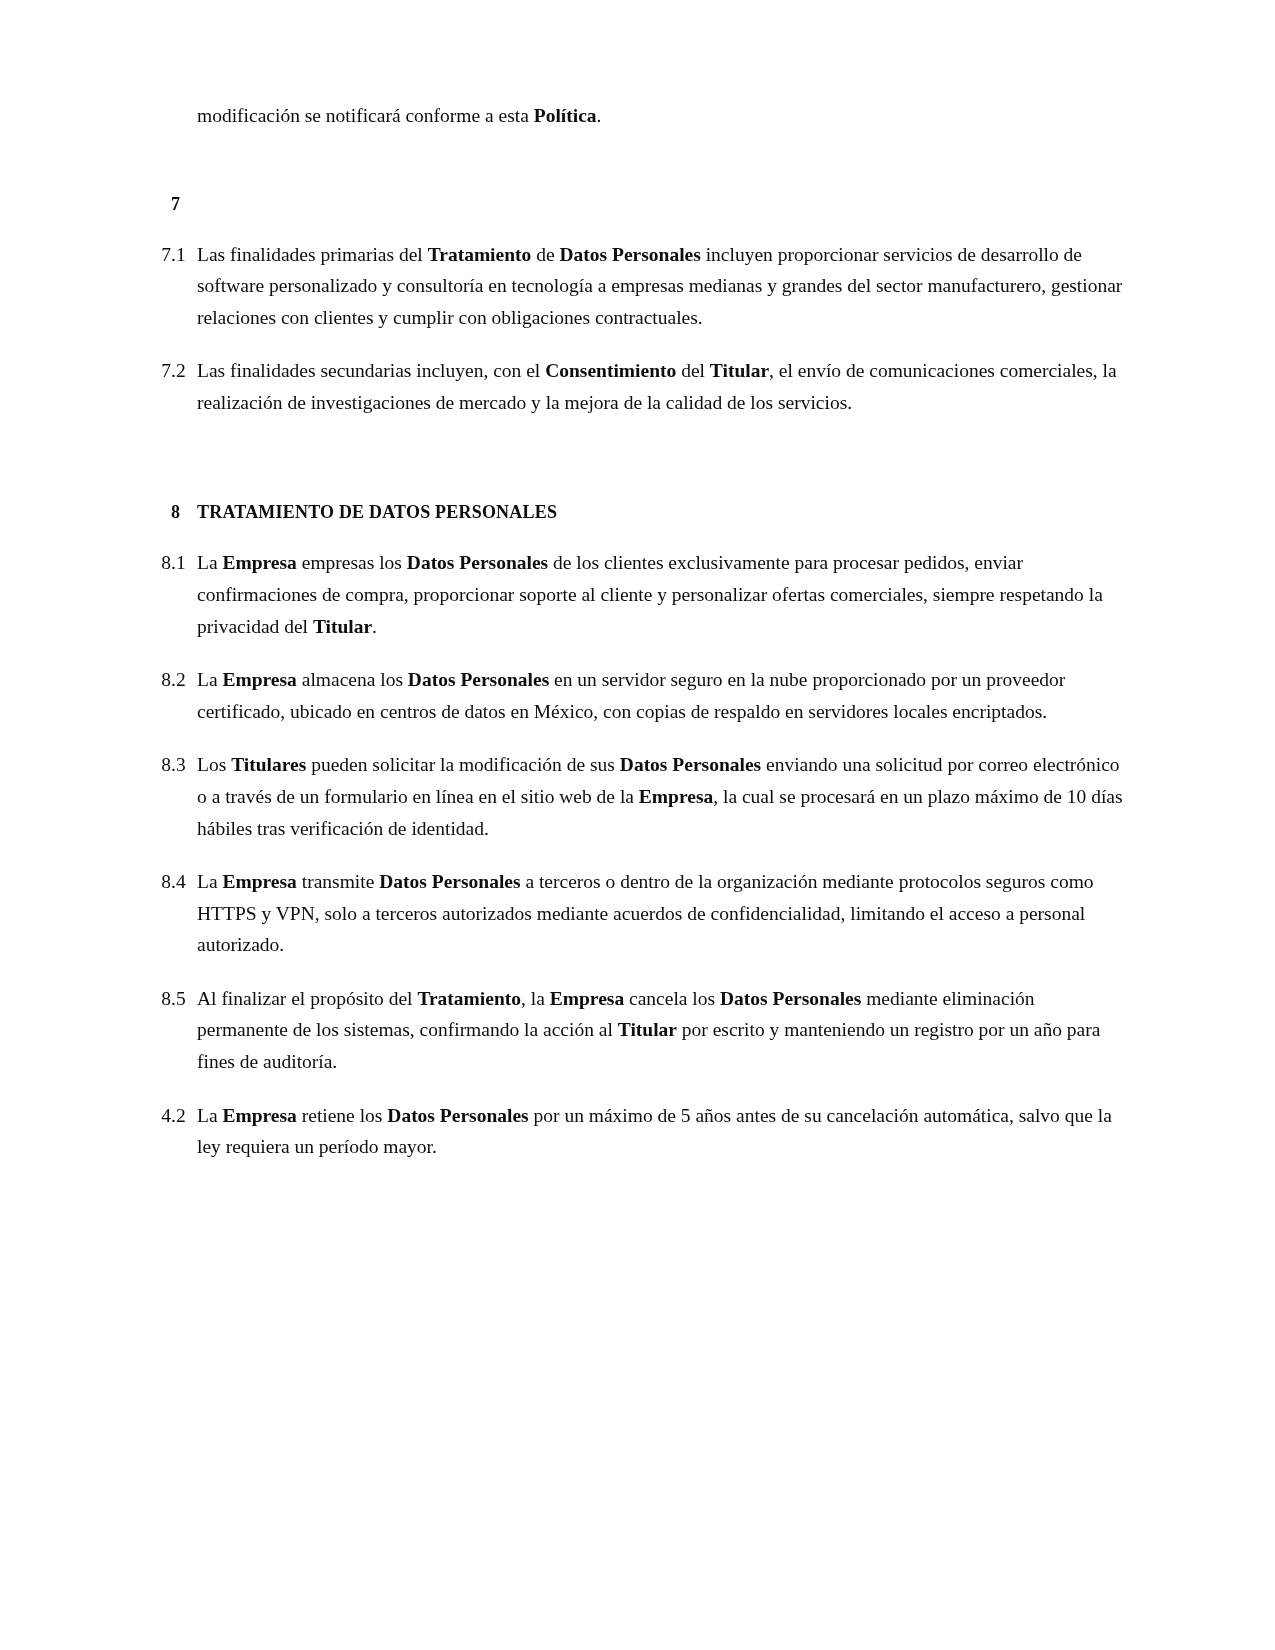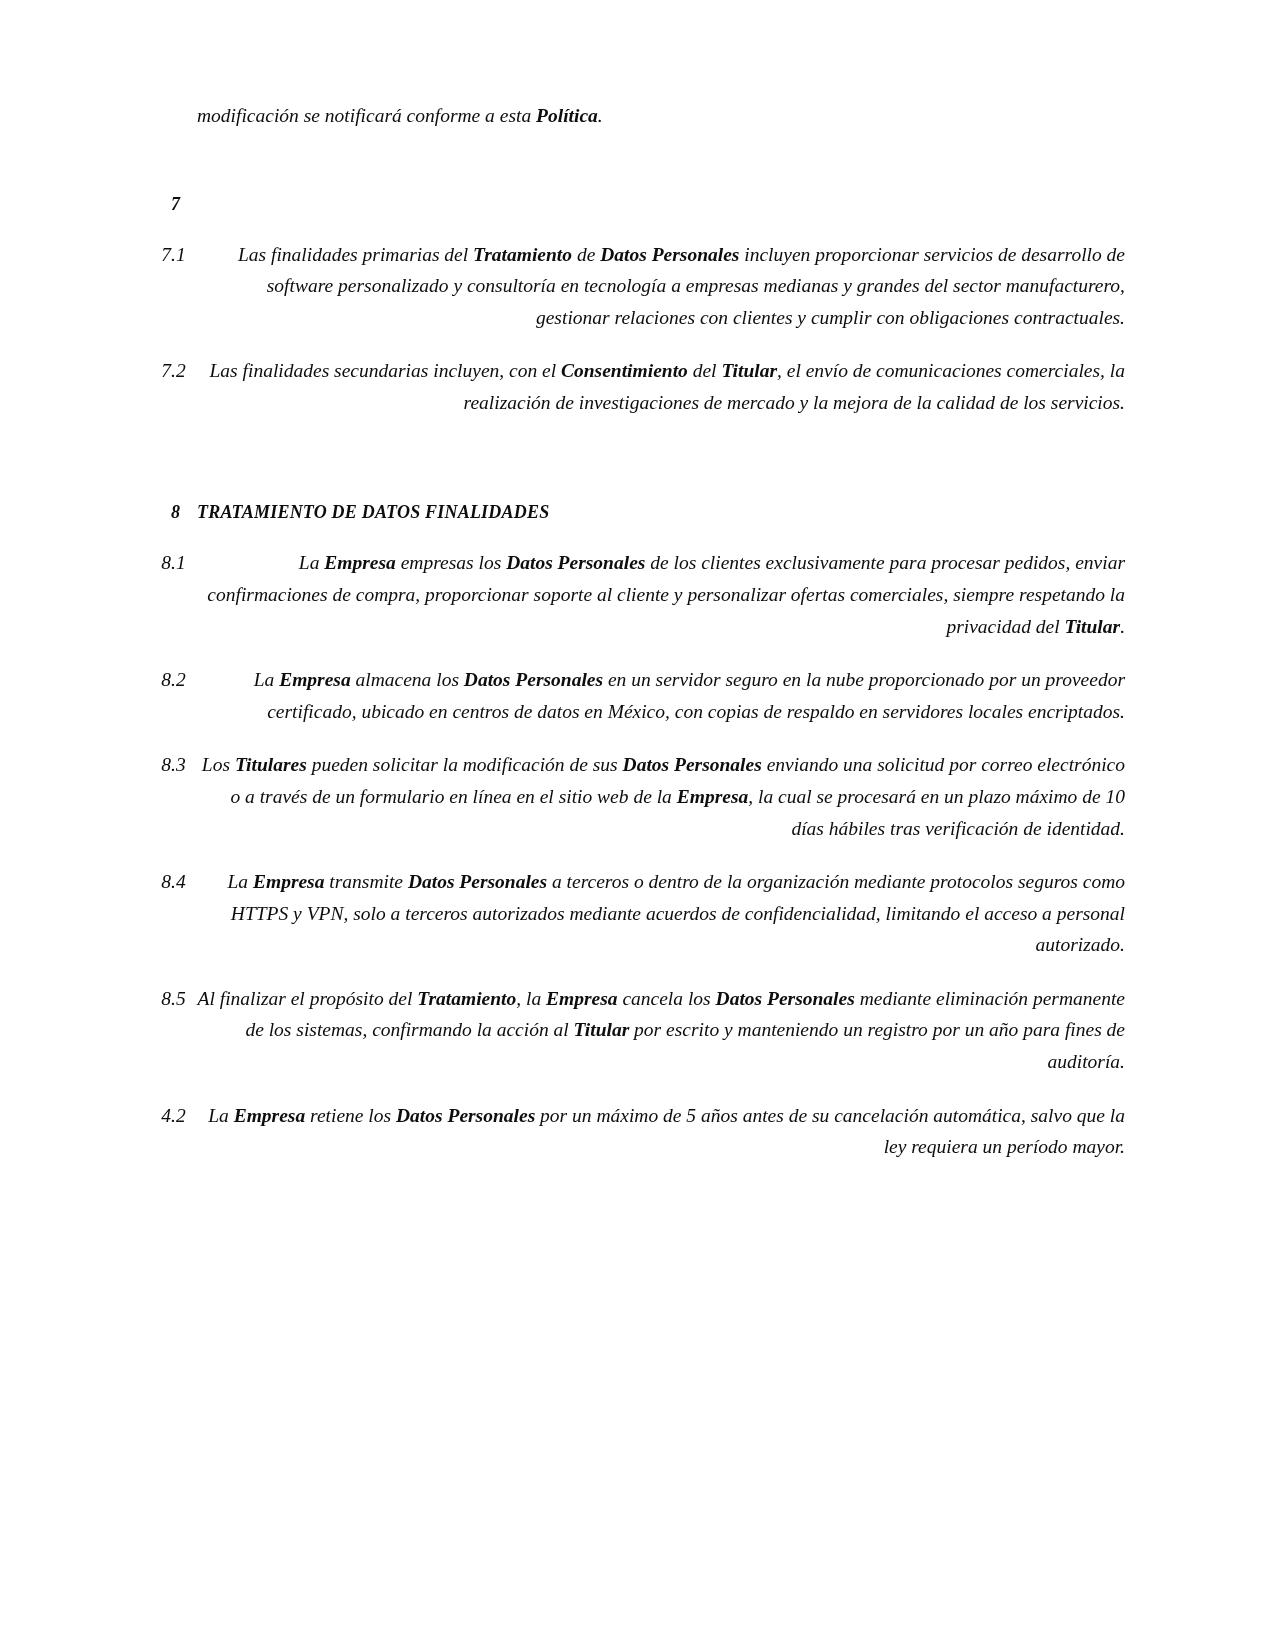--- a/index.html
+++ b/index.html
@@ -10,21 +10,20 @@
   .page {
     position: relative;
     width: 1275px;
     height: 1650px;
     background: #ffffff;
     box-sizing: border-box;
     padding: 100px 150px 60px 150px;
     font-family: "Liberation Serif", "DejaVu Serif", serif;
     color: #0d0d0d;
     overflow: hidden;
-    font-style: italic;
   }
 
   
   .continuation {
     margin: 0 0 0 47px;
     font-size: 19.5px;
     line-height: 1.62;
     text-align: left;
   }
 
@@ -61,21 +60,21 @@
     width: 47px;
     flex: 0 0 47px;
     font-size: 19.5px;
     line-height: 1.62;
     text-align: center;
   }
   .clause .clause-text {
     flex: 1 1 auto;
     font-size: 19.5px;
     line-height: 1.62;
-    text-align: right;
+    text-align: left;
     hyphens: none;
   }
   .clause-text b, .continuation b { font-weight: bold; }
 
   
   .sp-xl { height: 62px; }
   .sp-md { height: 24px; }
   .sp-sm { height: 22px; }
 </style>
 </head>
@@ -107,21 +106,21 @@
     <span class="clause-text"><span>Las finalidades secundarias incluyen, con el </span><b>Consentimiento</b><span> del </span><b>Titular</b><span>, el envío de comunicaciones comerciales, la realización de investigaciones de mercado y la mejora de la calidad de los servicios.</span></span>
   </div>
 
   <div class="sp-sm"></div>
 
 
   <div class="sp-xl"></div>
 
   <div class="section-heading">
     <span class="sec-num">8</span>
-    <span class="sec-title">TRATAMIENTO DE DATOS FINALIDADES</span>
+    <span class="sec-title">TRATAMIENTO DE DATOS PERSONALES</span>
   </div>
 
   <div class="sp-md"></div>
 
   <div class="clause">
     <span class="clause-num">8.1</span>
     <span class="clause-text"><span>La </span><b>Empresa</b><span> empresas los </span><b>Datos Personales</b><span> de los clientes exclusivamente para procesar pedidos, enviar confirmaciones de compra, proporcionar soporte al cliente y personalizar ofertas comerciales, siempre respetando la privacidad del </span><b>Titular</b><span>.</span></span>
   </div>
 
   <div class="sp-sm"></div>

